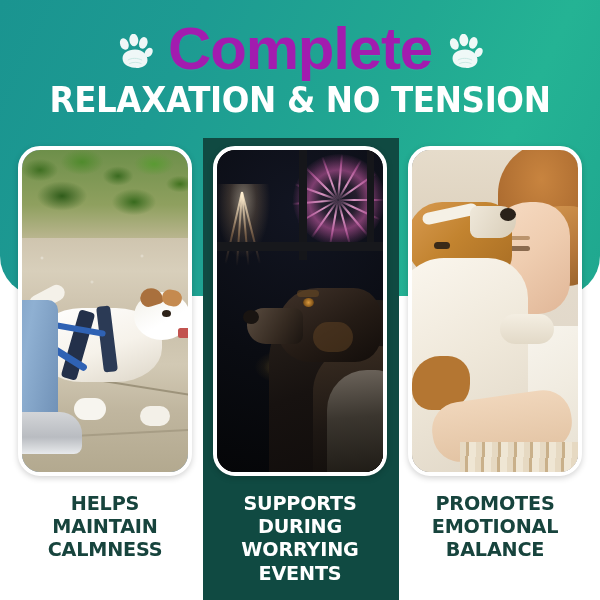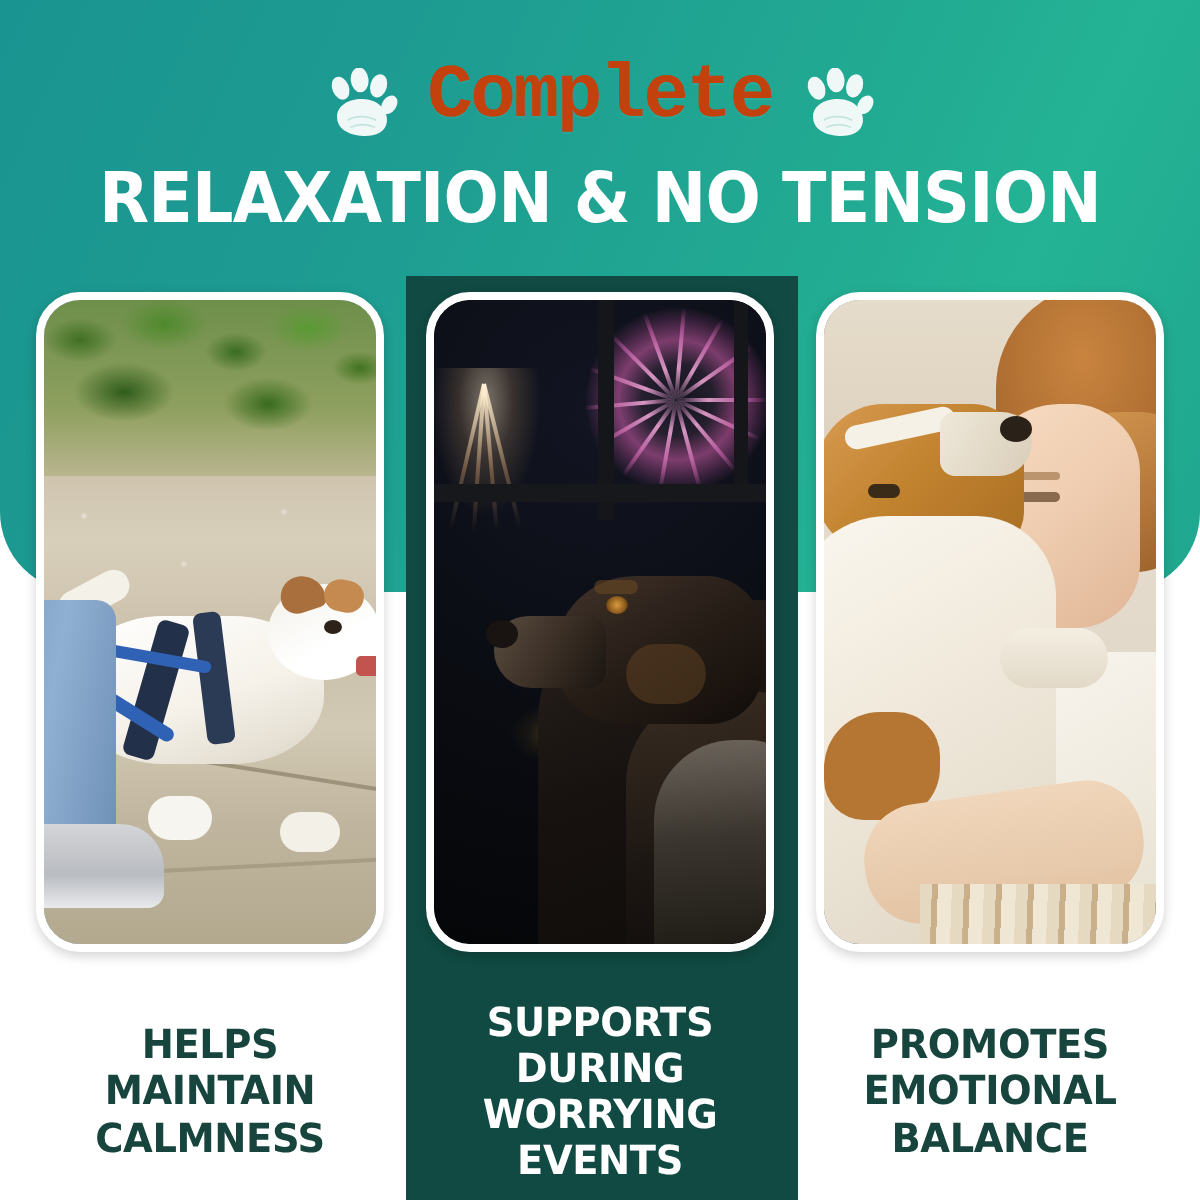--- a/index.html
+++ b/index.html
@@ -29,23 +29,23 @@
   
   .headline{
     position:absolute;left:0;top:18px;width:600px;
     z-index:6;text-align:center;
   }
   .line1{
     display:flex;align-items:center;justify-content:center;gap:14px;
     height:62px;
   }
   .word-complete{
-    font-family:Liberation Mono, monospace;
-    font-size:38px;font-weight:bold;letter-spacing:-1.2px;
-    color:#c2410c;line-height:1;
+    font-family:Liberation Sans, sans-serif;
+    font-size:60px;font-weight:bold;letter-spacing:-1.2px;
+    color:#a21caf;line-height:1;
     text-shadow:0 1px 0 rgba(255,255,255,0.05);
   }
   .paw{width:38px;height:38px;display:block;flex:0 0 auto;}
   .paw.left{margin-top:8px;}
   .paw.right{margin-top:8px;}
 
   .line2{
     margin-top:2px;
     font-family:"DejaVu Sans", sans-serif;
     font-size:35px;font-weight:bold;color:#ffffff;
@@ -192,21 +192,21 @@
     background:linear-gradient(150deg,#fbf9f4 0%,#f1ece1 50%,#e4ddce 100%);}
   .p3 .arm{position:absolute;left:20px;top:246px;width:140px;height:60px;border-radius:28px;
     background:linear-gradient(#f0d6bb 0%,#e3c4a4 100%);transform:rotate(-8deg);}
   .p3 .blanket{position:absolute;left:48px;top:292px;right:-10px;bottom:-6px;
     background:repeating-linear-gradient(92deg,#e6d9c2 0px,#e6d9c2 6px,#c9b08a 6px,#c9b08a 9px,#efe6d4 9px,#efe6d4 16px);}
 
   
   .captions{
     position:absolute;left:0;top:486px;width:600px;height:114px;
     z-index:6;display:flex;justify-content:space-between;
-    padding:0 10px;box-sizing:border-box;align-items:center;
+    padding:0 10px;box-sizing:border-box;
   }
   .caption{
     width:190px;text-align:center;
     font-family:"DejaVu Sans", sans-serif;
     font-weight:bold;font-size:20px;line-height:1.16;
     letter-spacing:-0.2px;
     color:#17443d;
     padding-top:6px;
     white-space:pre-line;
     transform:scaleX(0.96);

